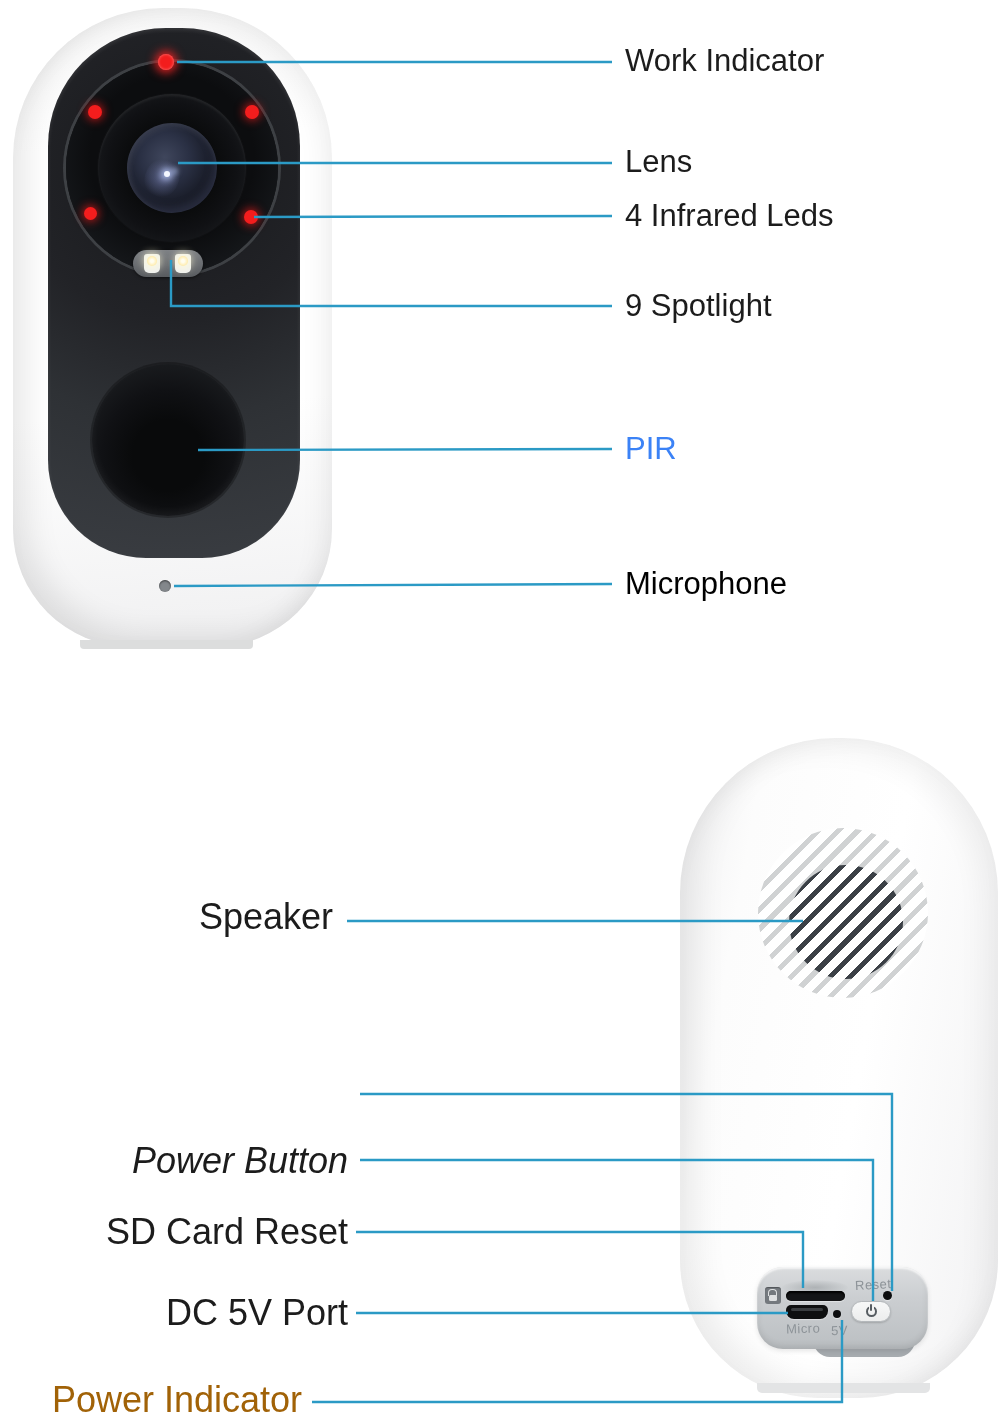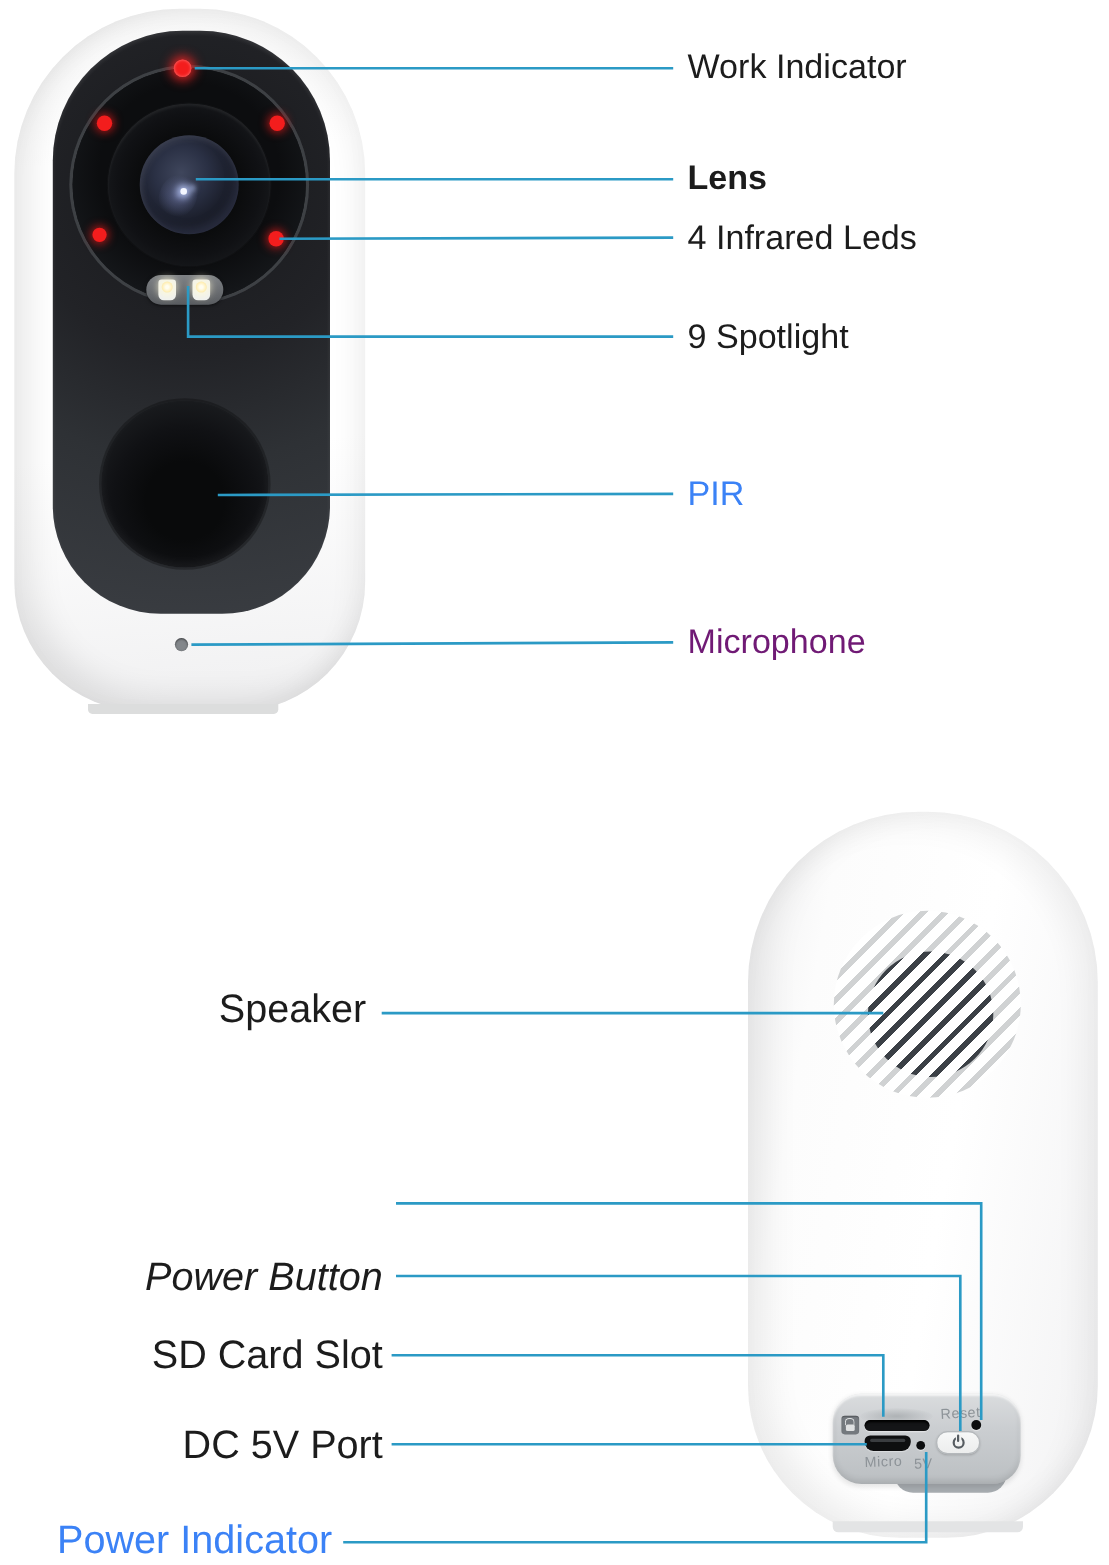--- a/index.html
+++ b/index.html
@@ -187,25 +187,25 @@
     <polyline points="174,586 612,584"></polyline>
     <polyline points="347,921 803,921"></polyline>
     <polyline points="360,1094 892,1094 892,1291"></polyline>
     <polyline points="360,1160 873,1160 873,1301"></polyline>
     <polyline points="356,1232 803,1232 803,1288"></polyline>
     <polyline points="356,1313 788,1313"></polyline>
     <polyline points="842,1320 842,1402 312,1402"></polyline>
   </svg>
 
   <div class="lbl top" style="top: 42px; color: rgb(28, 28, 28);">Work Indicator</div>
-  <div class="lbl top" style="top: 143px; color: rgb(28, 28, 28); font-weight: bold;">Lens</div>
+  <div class="lbl top" style="top: 143px; color: rgb(28, 28, 28);">Lens</div>
   <div class="lbl top" style="top: 197px; color: rgb(28, 28, 28); text-align: center;">4 Infrared Leds</div>
   <div class="lbl top" style="top: 287px; color: rgb(28, 28, 28);">9 Spotlight</div>
   <div class="lbl top" style="top: 430px; color: #3b82f6;">PIR</div>
-  <div class="lbl top" style="top: 565px; color: #701a75;">Microphone</div>
+  <div class="lbl top" style="top: 565px; color: #000000;">Microphone</div>
 
   <div class="lbl bot" style="top: 899px; right: 675px; color: rgb(28, 28, 28);">Speaker</div>
   <div class="lbl bot" style="top: 1143px; right: 660px; color: rgb(28, 28, 28); font-style: italic;">Power Button</div>
-  <div class="lbl bot" style="top: 1214px; right: 660px; color: rgb(28, 28, 28);">SD Card Slot</div>
+  <div class="lbl bot" style="top: 1214px; right: 660px; color: rgb(28, 28, 28);">SD Card Reset</div>
   <div class="lbl bot" style="top: 1295px; right: 660px; color: rgb(28, 28, 28); text-align: right;">DC 5V Port</div>
-  <div class="lbl bot" style="top: 1382px; right: 706px; color: #3b82f6; margin-left: 24px;">Power Indicator</div>
+  <div class="lbl bot" style="top: 1382px; right: 706px; color: #a16207; margin-left: 24px;">Power Indicator</div>
 
 </div>
 
 </body></html>

